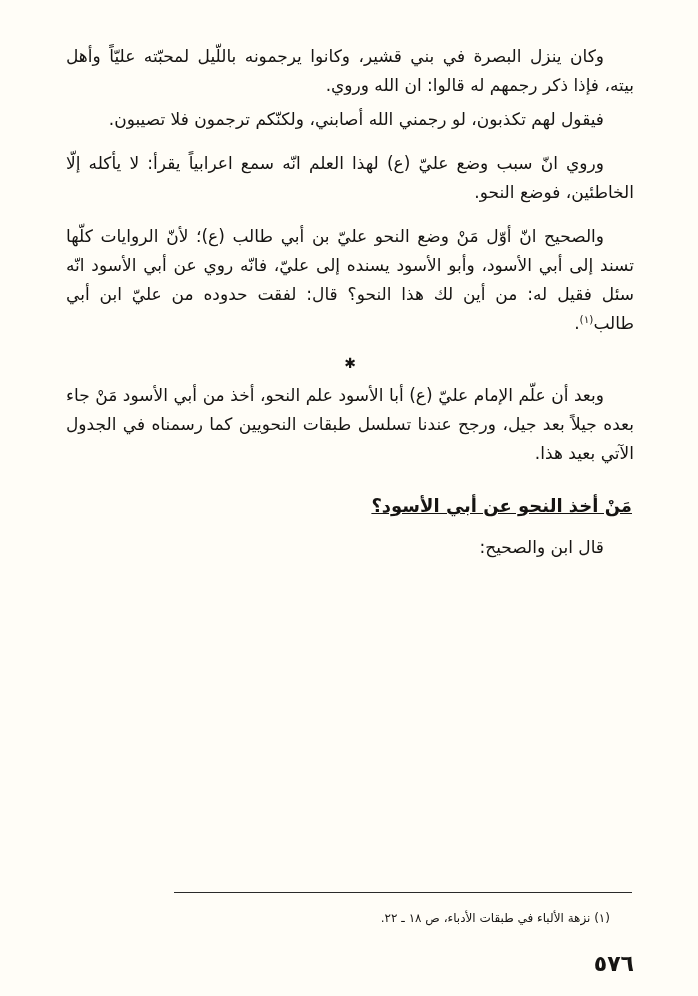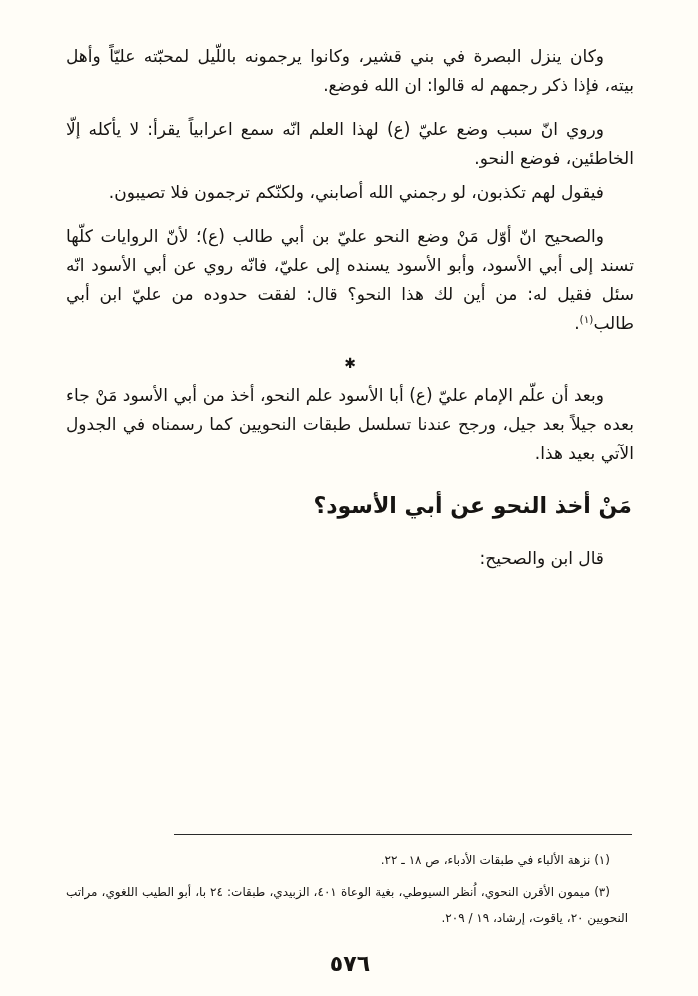--- a/index.html
+++ b/index.html
@@ -20,67 +20,67 @@
     font-size: 17px; line-height: 29px;
     text-align: justify;
     text-indent: 30px;
   }
   .mt { margin-top: 10px; }
   .divider-star {
     text-align: center; font-size: 14px;
     margin: 10px 0 8px; line-height: 20px;
   }
   .heading {
-    margin: 18px 0 24px;
-    font-size: 22px; font-weight: bold; line-height: 29px;
+    margin: 18px 0 13px;
+    font-size: 18px; font-weight: bold; line-height: 29px;
     text-indent: 2px;
+    text-decoration: underline;
   }
   .fnref { font-size: 10.5px; line-height: 0; vertical-align: 6px; }
   .footnotes { margin-top: auto; padding-top: 6px; }
   .fn-rule {
     width: 458px; height: 0;
     border-top: 1px solid #2a2a2a;
     margin: 0 2px 12px auto;
   }
   .fn {
     margin: 0 6px 6px 0;
     font-size: 12px; line-height: 26px;
     text-align: justify; text-indent: 18px;
   }
   .page-number {
     margin-top: 14px;
     font-size: 22px; font-weight: bold;
-    text-align: center;
+    text-align: right;
     letter-spacing: 1px;
   }
 </style>
 </head>
 <body>
 
 <div class="page">
 
-  <p class="para">وكان ينزل البصرة في بني قشير، وكانوا يرجمونه باللّيل لمحبّته عليّاً وأهل بيته، فإذا ذكر رجمهم له قالوا: ان الله فوضع.</p>
+  <p class="para">وكان ينزل البصرة في بني قشير، وكانوا يرجمونه باللّيل لمحبّته عليّاً وأهل بيته، فإذا ذكر رجمهم له قالوا: ان الله وروي.</p>
+
+  <p class="para">فيقول لهم تكذبون، لو رجمني الله أصابني، ولكنّكم ترجمون فلا تصيبون.</p>
 
   <p class="para mt">وروي انّ سبب وضع عليّ (ع) لهذا العلم انّه سمع اعرابياً يقرأ: لا يأكله إلّا الخاطئين، فوضع النحو.</p>
-
-  <p class="para">فيقول لهم تكذبون، لو رجمني الله أصابني، ولكنّكم ترجمون فلا تصيبون.</p>
 
 
   <p class="para mt"><span>والصحيح انّ أوّل مَنْ وضع النحو عليّ بن أبي طالب (ع)؛ لأنّ الروايات كلّها تسند إلى أبي الأسود، وأبو الأسود يسنده إلى عليّ، فانّه روي عن أبي الأسود انّه سئل فقيل له: من أين لك هذا النحو؟ قال: لفقت حدوده من عليّ ابن أبي طالب</span><sup class="fnref">(١)</sup><span>.</span></p>
 
   <div class="divider-star">✱</div>
 
   <p class="para">وبعد أن علّم الإمام عليّ (ع) أبا الأسود علم النحو، أخذ من أبي الأسود مَنْ جاء بعده جيلاً بعد جيل، ورجح عندنا تسلسل طبقات النحويين كما رسمناه في الجدول الآتي بعيد هذا.</p>
 
   <h2 class="heading">مَنْ أخذ النحو عن أبي الأسود؟</h2>
 
   <p class="para">قال ابن والصحيح:</p>
 
 
   <footer class="footnotes">
     <div class="fn-rule"></div>
     <p class="fn">(١) نزهة الألباء في طبقات الأدباء، ص ١٨ ـ ٢٢.</p>
-    <p class="fn">(٣) ميمون الأقرن النحوي، اُنظر السيوطي، بغية الوعاة ٤٠١، الزبيدي، طبقات: ٢٤ با، أبو الطيب اللغوي، مراتب النحويين ٢٠، ياقوت، إرشاد، ١٩ / ٢٠٩.</p>
   </footer>
 
   <div class="page-number">٥٧٦</div>
 
 </div>
 
 </body></html>

